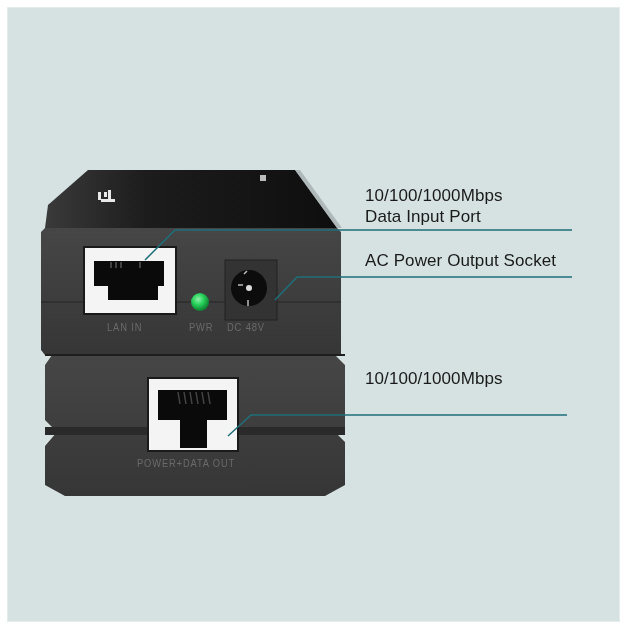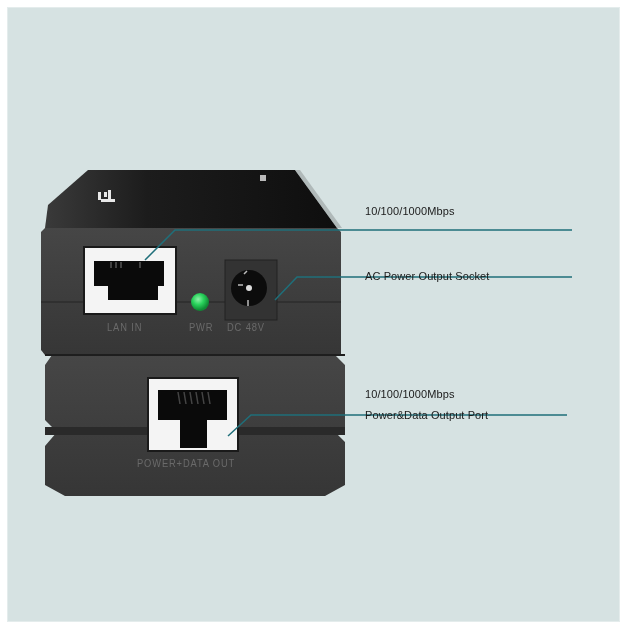--- a/index.html
+++ b/index.html
@@ -1,19 +1,19 @@
 <!DOCTYPE html>
 <html><head>
   <meta charset="utf-8">
   <style>
     html, body { margin:0; padding:0; }
     body { width:630px; height:630px; background:#ffffff; position:relative; overflow:hidden; font-family:"Liberation Sans", sans-serif; }
     .panel { position:absolute; left:7px; top:7px; width:613px; height:615px; background:#d6e2e2; border:1px solid #e4ecec; box-sizing:border-box; }
     .dev { position:absolute; }
-    .label { position:absolute; color:#1a1a1a; font-size:11px; line-height:21px; letter-spacing:0.1px;margin-top:16px; }
+    .label { position:absolute; color:#1a1a1a; font-size:17px; line-height:21px; letter-spacing:0.1px; }
     .silk { position:absolute; color:#6a6a6a; font-family:"Liberation Sans Narrow","Liberation Sans", sans-serif; font-size:11px; letter-spacing:1px; transform:scaleX(0.85); transform-origin:left top; }
   </style>
 </head>
 <body>
 
 <div class="panel"></div>
 
 <svg class="dev" width="630" height="630" viewBox="0 0 630 630" style="left:0;top:0;">
   <defs>
     <linearGradient id="topg" x1="0" y1="0" x2="1" y2="0">
@@ -96,20 +96,20 @@
   </g>
 </svg>
 
 <div class="silk" style="left:107px;top:321px;">LAN  IN</div>
 <div class="silk" style="left:189px;top:321px;">PWR</div>
 <div class="silk" style="left:227px;top:321px;">DC  48V</div>
 <div class="silk" style="left:137px;top:457px;">POWER+DATA  OUT</div>
 
 <div class="label" style="left:365px;top:185px;">
   <div>10/100/1000Mbps</div>
+  <div>Data Input Port</div>
 </div>
 <div class="label" style="left:365px;top:250px;">
   <div>AC Power Output Socket</div>
 </div>
 <div class="label" style="left:365px;top:368px;">
   <div>10/100/1000Mbps</div>
-  <div>Power&amp;Data Output Port</div>
 </div>
 
 </body></html>

